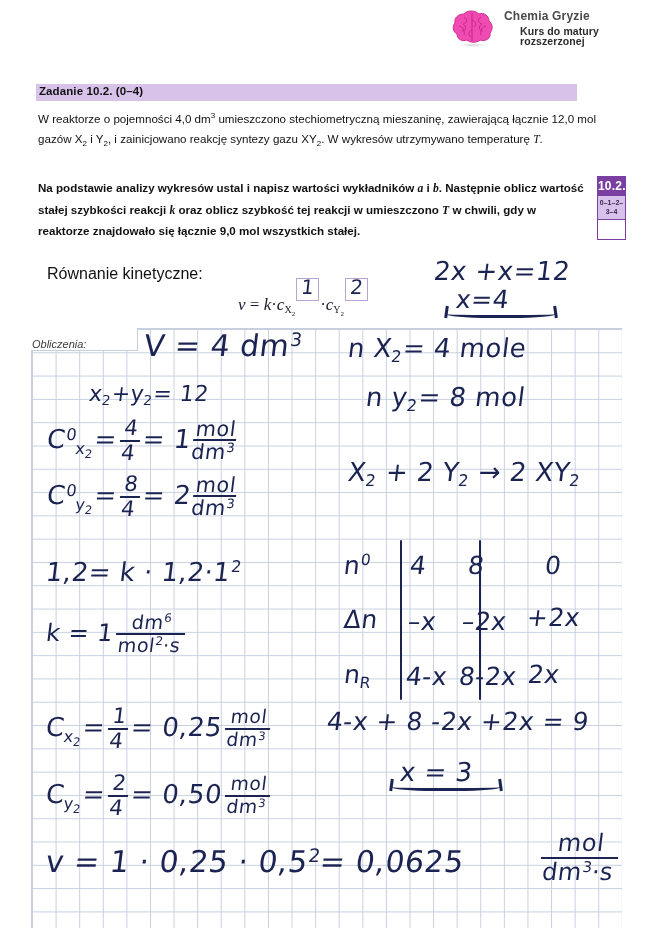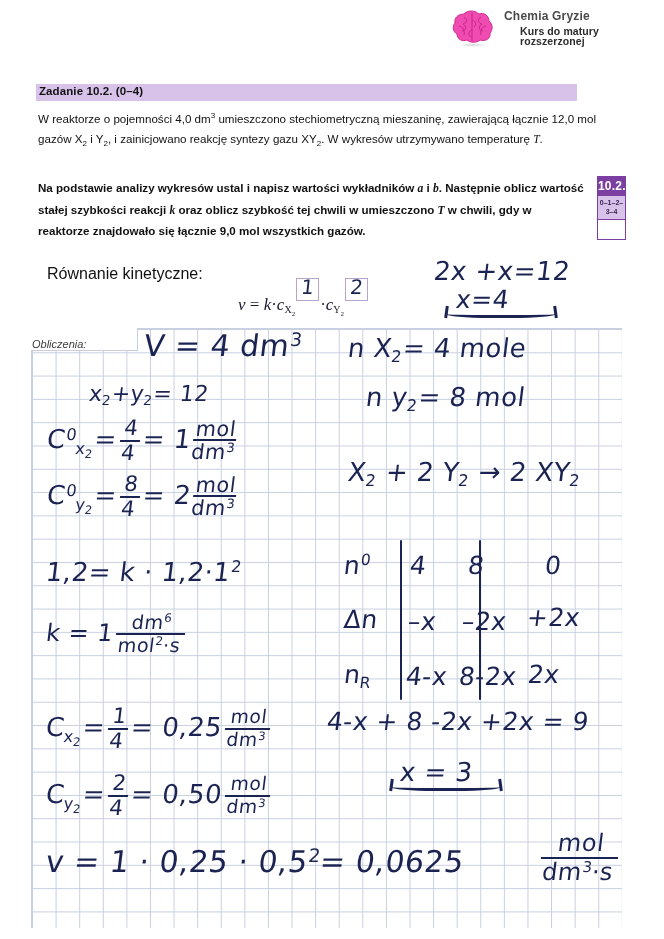--- a/index.html
+++ b/index.html
@@ -197,23 +197,23 @@
   <div class="task-band-label">Zadanie 10.2. (0–4)</div>
 
   <div class="para para-intro">
     <span>W reaktorze o pojemności 4,0 dm</span><span class="sup">3</span><span> umieszczono stechiometryczną mieszaninę, zawierającą</span>
     <span>łącznie 12,0 mol gazów X</span><span class="sub">2</span><span> i Y</span><span class="sub">2</span><span>, i zainicjowano reakcję syntezy gazu XY</span><span class="sub">2</span><span>. W wykresów</span>
     <span>utrzymywano temperaturę </span><span class="mi">T</span><span>.</span>
   </div>
 
   <div class="para para-q">
     <span>Na podstawie analizy wykresów ustal i napisz wartości wykładników </span><span class="mi">a</span><span> i </span><span class="mi">b</span><span>. Następnie</span>
-    <span>oblicz wartość stałej szybkości reakcji </span><span class="mi">k</span><span> oraz oblicz szybkość tej chwili</span>
+    <span>oblicz wartość stałej szybkości reakcji </span><span class="mi">k</span><span> oraz oblicz szybkość tej reakcji</span>
     <span>w umieszczono </span><span class="mi">T</span><span> w chwili, gdy w reaktorze znajdowało się łącznie 9,0 mol wszystkich</span>
-    <span>gazów.</span>
+    <span>stałej.</span>
   </div>
 
   <div class="scorebox">
     <div class="score-num">10.2.</div>
     <div class="score-range">
       <div>0–1–2–</div>
       <div>3–4</div>
     </div>
     <div class="score-blank"></div>
   </div>

